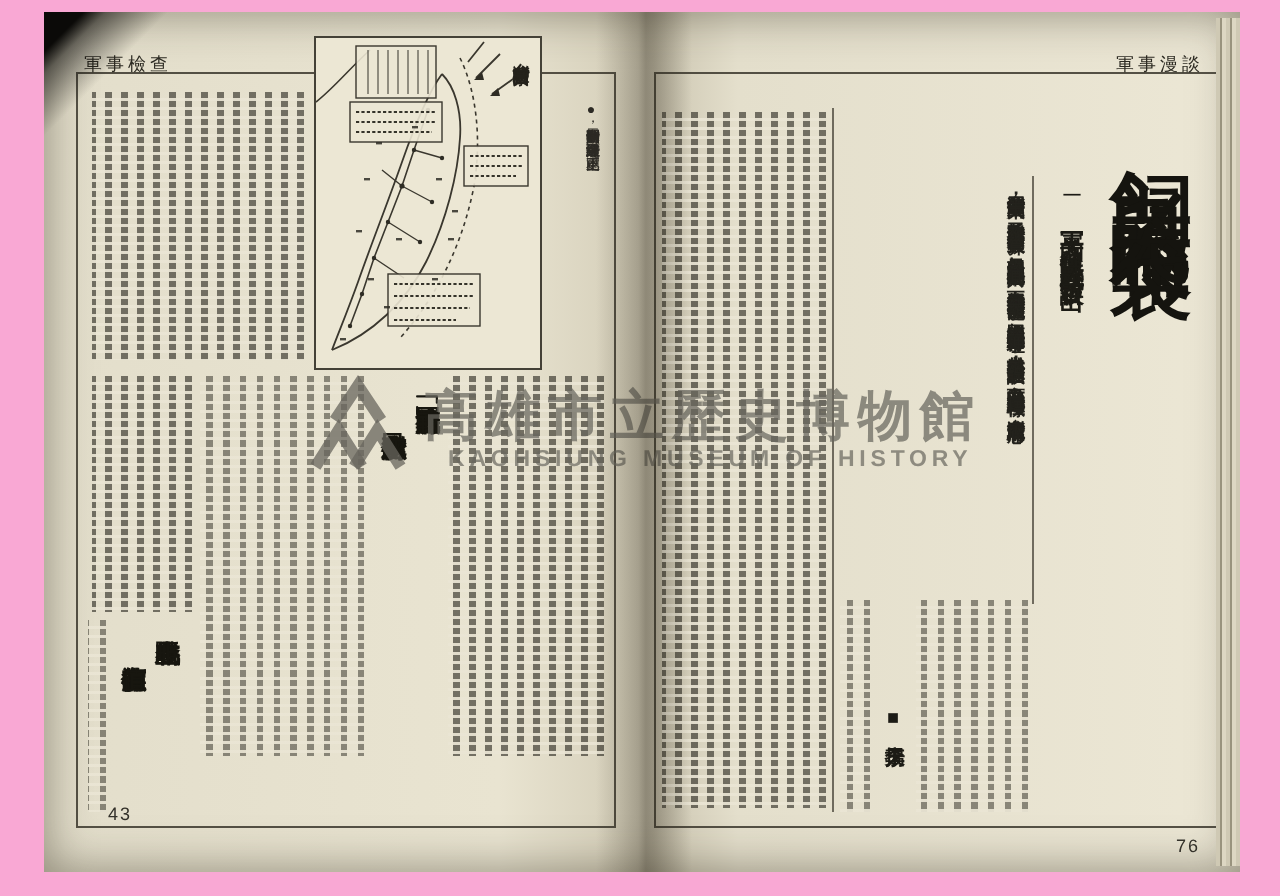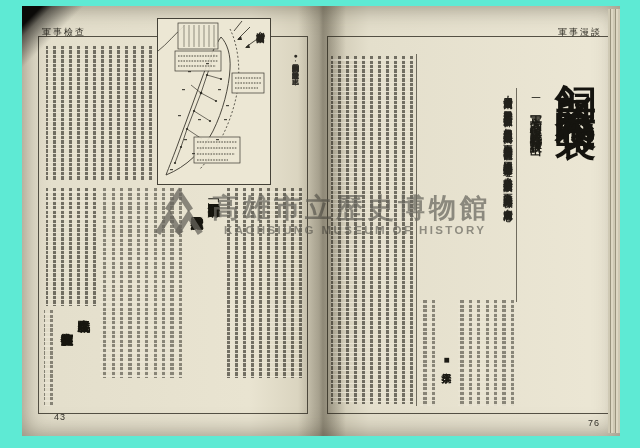--- a/index.html
+++ b/index.html
@@ -1,16 +1,16 @@
 <!DOCTYPE html>
 <html><head>
 <meta charset="utf-8">
 <style>
   html,body{margin:0;padding:0;background:#0b0a08;}
-  .stage{position:relative;width:640px;height:448px;background:#5eead4;overflow:hidden;
+  .stage{position:relative;width:640px;height:448px;background:#f9a8d4;overflow:hidden;
          font-family:"Liberation Sans",sans-serif;color:#26241d;}
   
   .paper{position:absolute;left:22px;top:6px;width:598px;height:430px;
          background:linear-gradient(90deg,#e3decb 0%,#e9e4d1 38%,#d7d1bc 48%,#cbc5b0 51%,#e4dfcc 58%,#ece7d5 100%);
          box-shadow:inset 0 0 24px rgba(50,44,28,.5);}
   .gutter{position:absolute;left:298px;top:6px;width:48px;height:430px;pointer-events:none;
           background:linear-gradient(to right,rgba(40,34,22,0) 0%,rgba(40,34,22,.25) 44%,rgba(40,34,22,.38) 52%,rgba(40,34,22,0) 100%);}
   .corner-tl{position:absolute;left:22px;top:6px;width:80px;height:80px;pointer-events:none;
              background:linear-gradient(135deg,#0b0a08 0 14px,rgba(11,10,8,.55) 22px,rgba(11,10,8,0) 44px);}
   .stack-edge{position:absolute;left:608px;top:9px;width:12px;height:424px;
@@ -141,21 +141,21 @@
 
   <div class="subhead vtext" style="left:184px;top:194px;width:38px;height:180px;">
     <div>國府的「後退決戰」</div>
     <div class="l2">以台灣人民作砲灰</div>
   </div>
   <div class="subhead vtext" style="left:54px;top:310px;width:38px;height:104px;">
     <div>金馬在戰略上</div>
     <div class="l2">沒有存在的價值</div>
   </div>
 
-  <div class="pagenum" style="left:54px;top:412px;">43</div>
+  <div class="pagenum" style="left:54px;top:402px;">43</div>
 
   <div class="headline vtext">飼老鼠咬布袋</div>
   <div class="subtitle vtext">─軍方的「後退決戰」戰略錯誤百出</div>
 
   <div class="rule" style="left:516px;top:88px;height:214px;"></div>
   <div class="rule" style="left:416px;top:54px;height:352px;"></div>
 
   <div class="lead vtext">台灣的四十萬大軍，耗費了台灣人民二分之一的中央預算，如果只是國民黨政權的統治工具，而真能保衛台灣人民的安全也罷；但國府的戰略構想違背軍事常理，必然導致全面潰敗的錯誤，一方面又以毀滅台灣為終極目標，台灣人民能不痛心！</div>
 
   <div class="faux" style="left:331px;top:56px;width:82px;height:348px;"></div>

